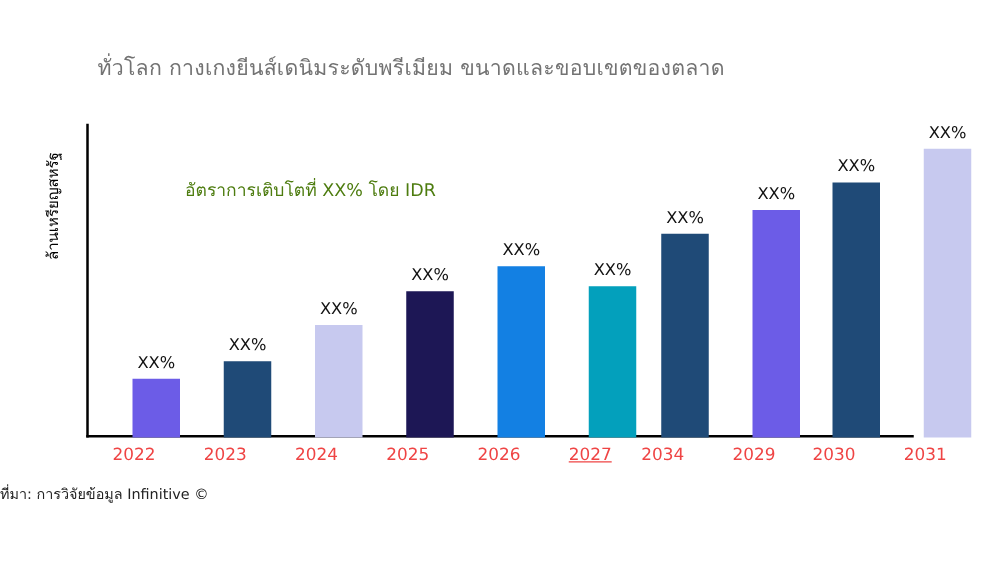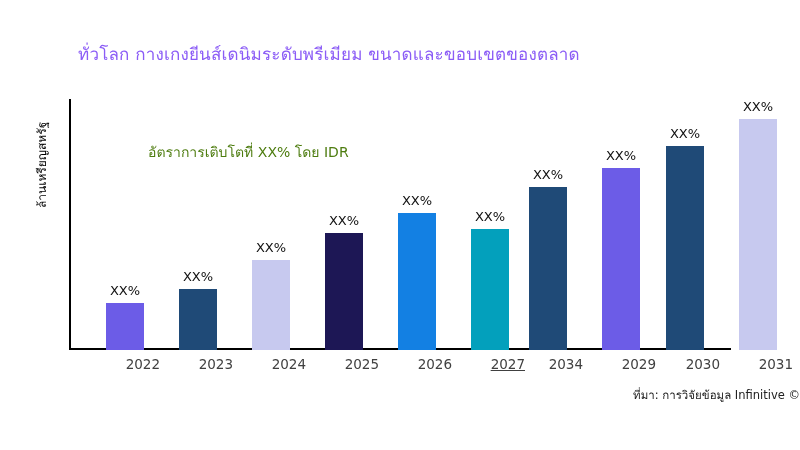--- a/index.html
+++ b/index.html
@@ -12,21 +12,21 @@
   }
   #chart-root{position:absolute;left:0;top:0;width:800px;height:450px;}
 
   
   .chart-title{
     position:absolute;
     left:78px; top:40px;
     width:660px;
     font-size:17px;
     font-weight:400;
-    color:#8b5cf6;
+    color:#737373;
     letter-spacing:0.2px;
     white-space:nowrap;
   }
 
   
   .plot-area{
     position:absolute;
     left:69px; top:99px;
     width:662px; height:251px;
   }
@@ -90,33 +90,33 @@
     text-align:center;
     font-size:13px;
     color:#111111;
     white-space:nowrap;
   }
   .bar-cat{
     position:absolute;
     width:70px;
     left:50%;
     margin-left:-35px;
-    text-align:right;
+    text-align:left;
     font-size:13.5px;
-    color:#404040;
+    color:#ef4444;
     top:356px;
     white-space:nowrap;
   }
 
   
   .source{
     position:absolute;
     left:0; top:386px;
     width:800px;
-    text-align:right;
+    text-align:left;
     font-size:11.5px;
     color:#222222;
   }
 </style>
 </head>
 <body>
 
 <div id="chart-root">
 
   <div class="chart-title">ทั่วโลก กางเกงยีนส์เดนิมระดับพรีเมียม ขนาดและขอบเขตของตลาด</div>

